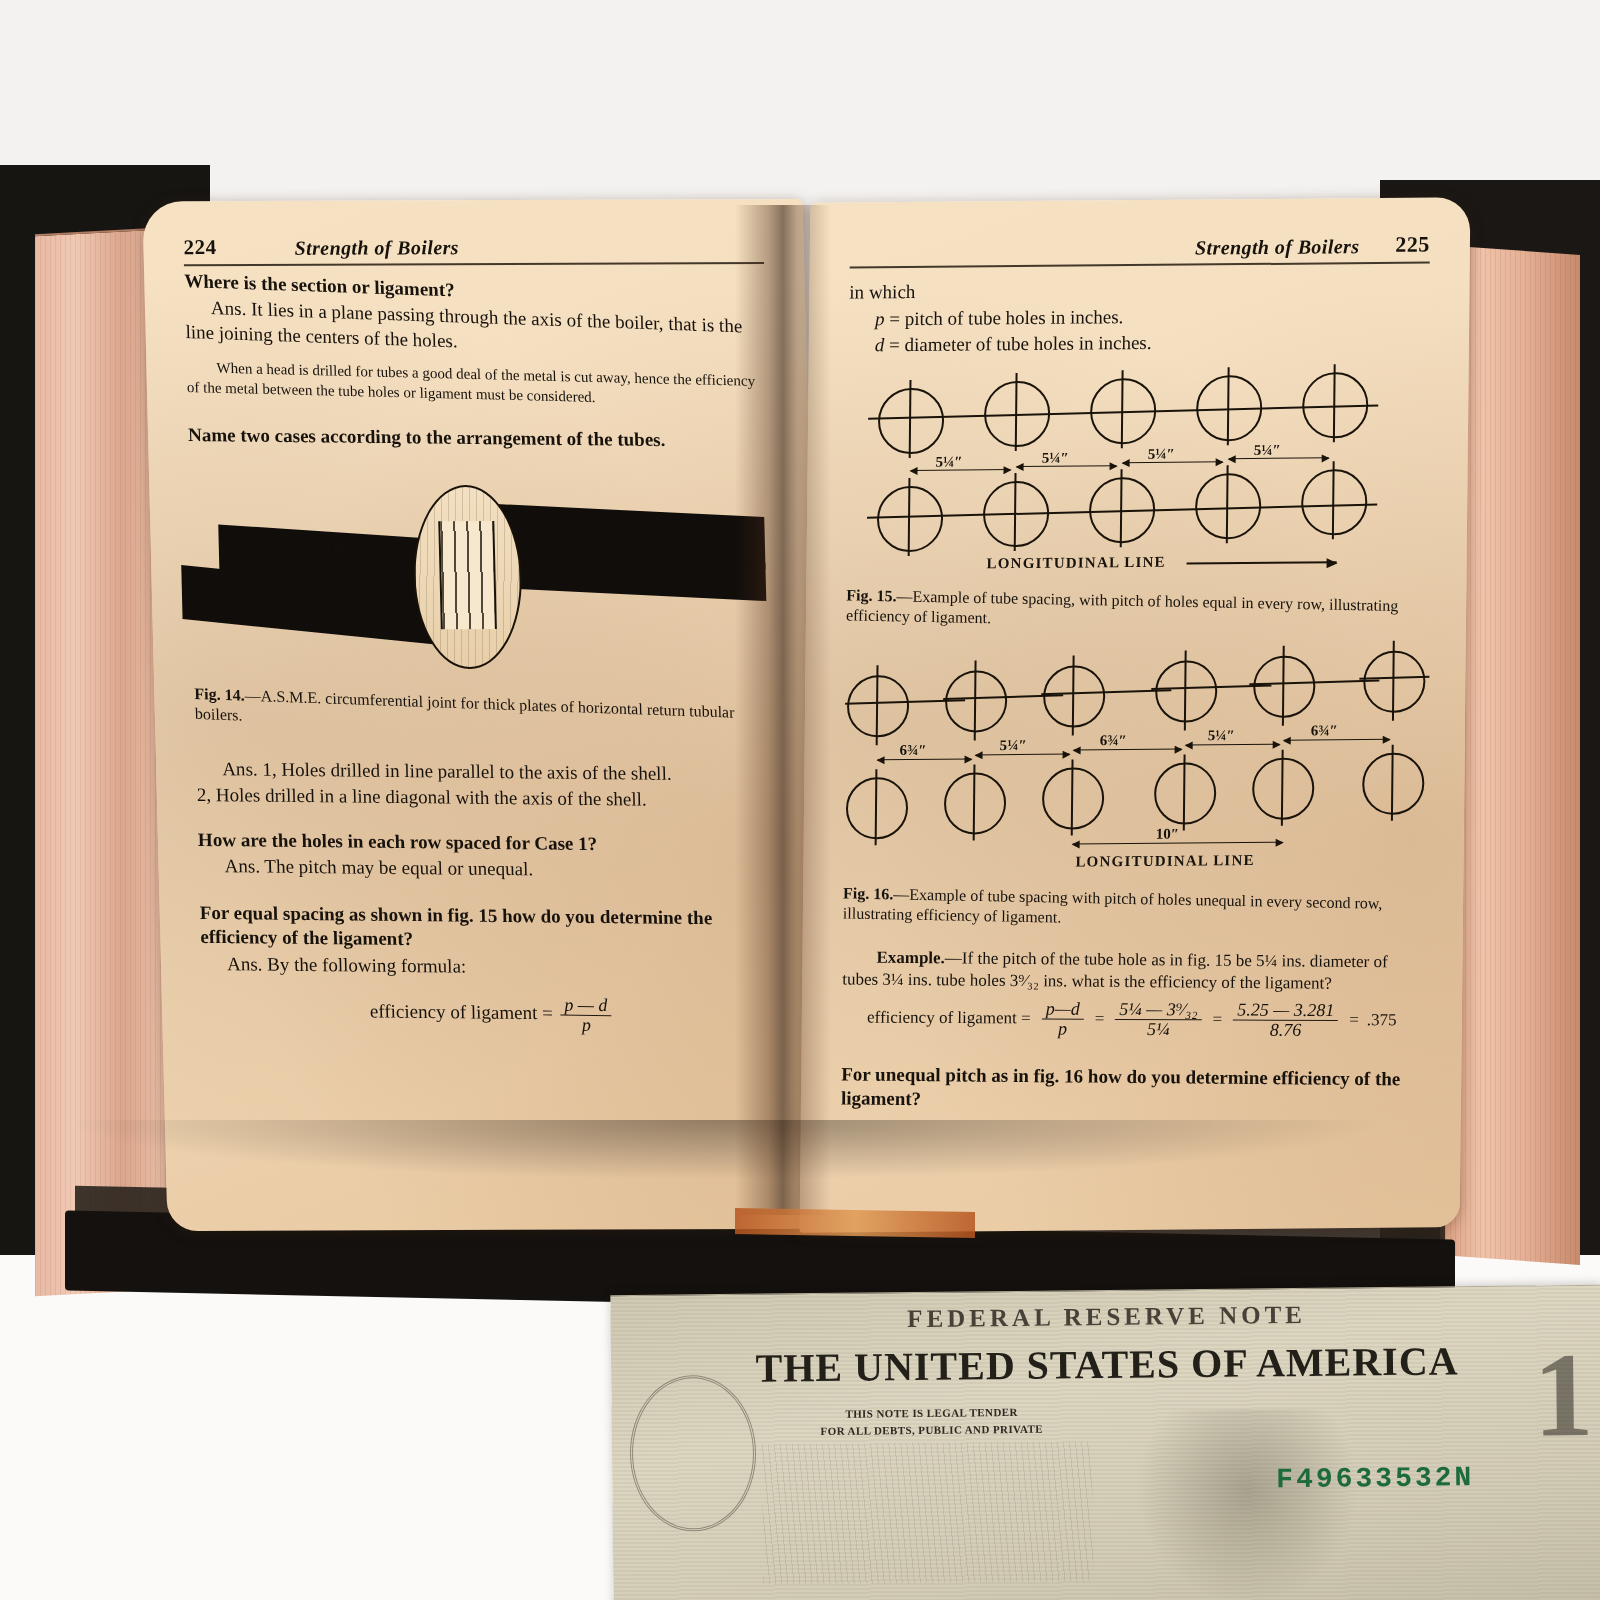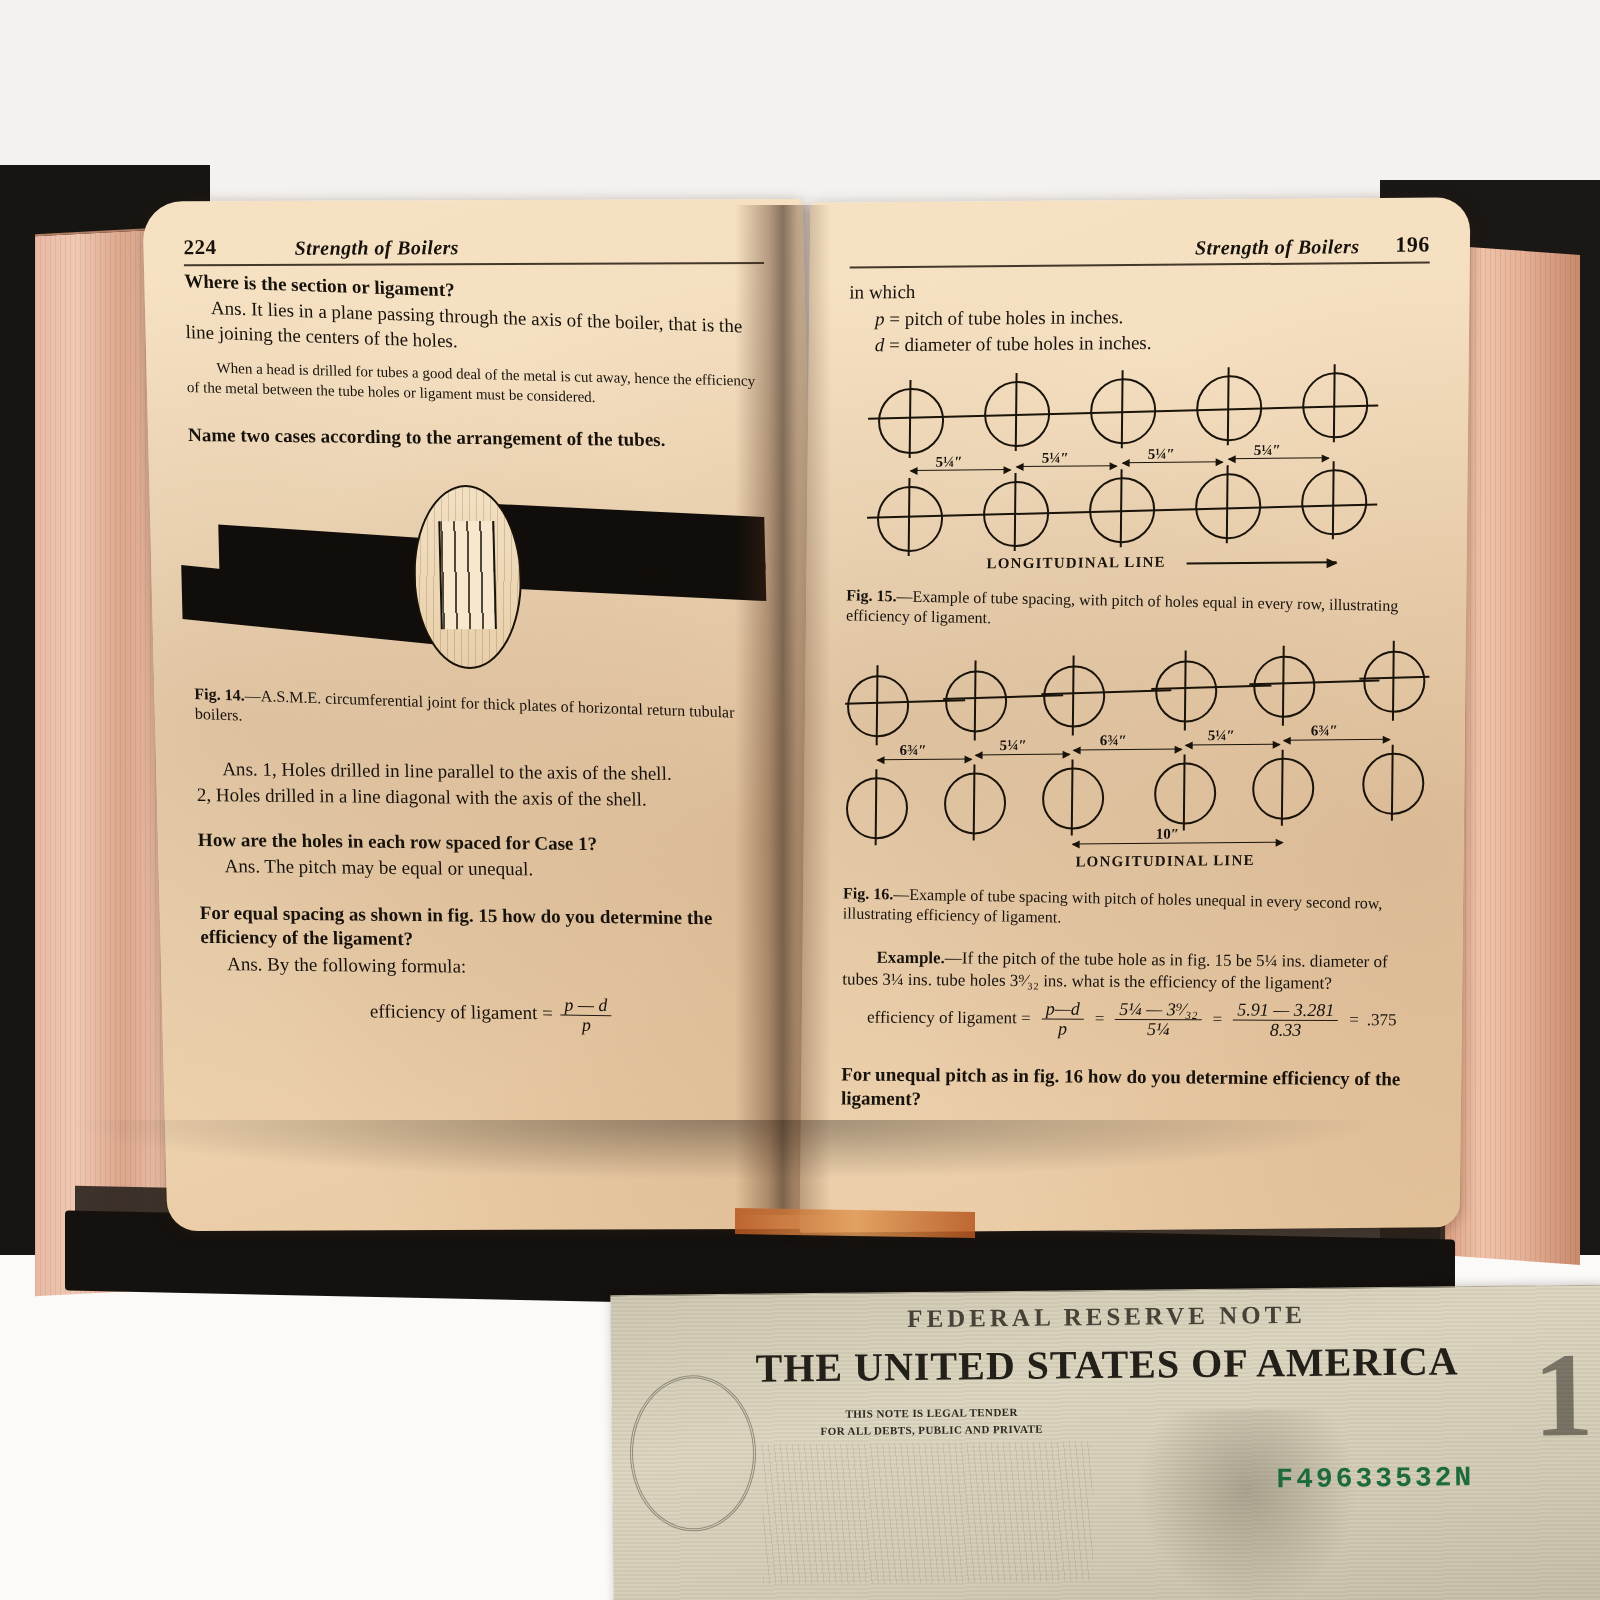--- a/index.html
+++ b/index.html
@@ -515,21 +515,21 @@
         </div>
 
       </div>
     </div>
 
     <div class="page page-right">
       <div class="page-inner">
 
         <div class="head-row head-right">
           <span class="run-title">Strength of Boilers</span>
-          <span class="folio">196</span>
+          <span class="folio">225</span>
         </div>
         <div class="rule"></div>
 
         <div class="plain" style="margin-top:12px;">in which</div>
         <div class="plain" style="padding-left:26px;">
           <i>p</i>
           <span>=  pitch of tube holes in inches.</span>
         </div>
         <div class="plain" style="padding-left:26px;">
           <i>d</i>
@@ -650,22 +650,22 @@
             <span class="num">p—d</span>
             <span class="den">p</span>
           </span>
           <span>=</span>
           <span class="frac">
             <span class="num">5¼ — 3⁹⁄₃₂</span>
             <span class="den">5¼</span>
           </span>
           <span>=</span>
           <span class="frac">
-            <span class="num">5.91 — 3.281</span>
-            <span class="den">8.33</span>
+            <span class="num">5.25 — 3.281</span>
+            <span class="den">8.76</span>
           </span>
           <span>=</span>
           <span>.375</span>
         </div>
 
         <div class="q" style="margin-top:26px; transform:skewY(1deg);">For unequal pitch as in fig. 16 how do you determine efficiency of the ligament?</div>
 
       </div>
     </div>
 

